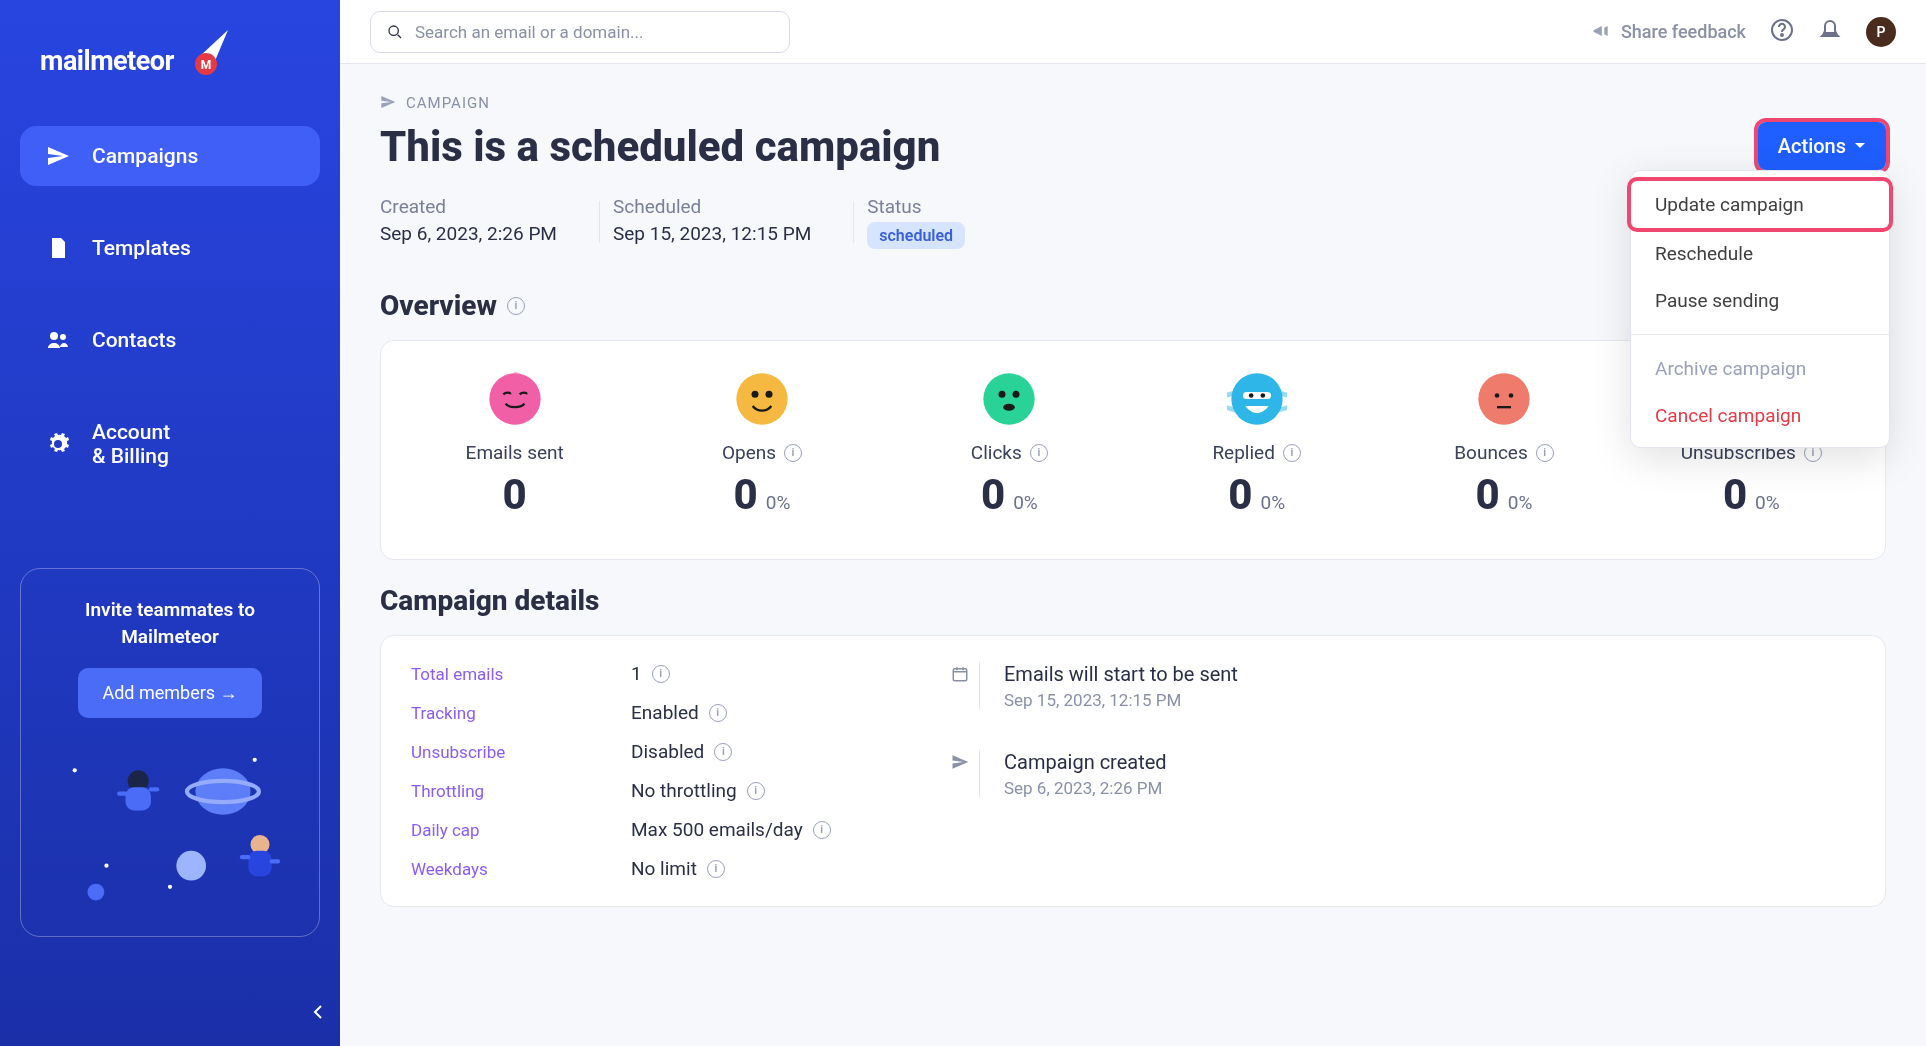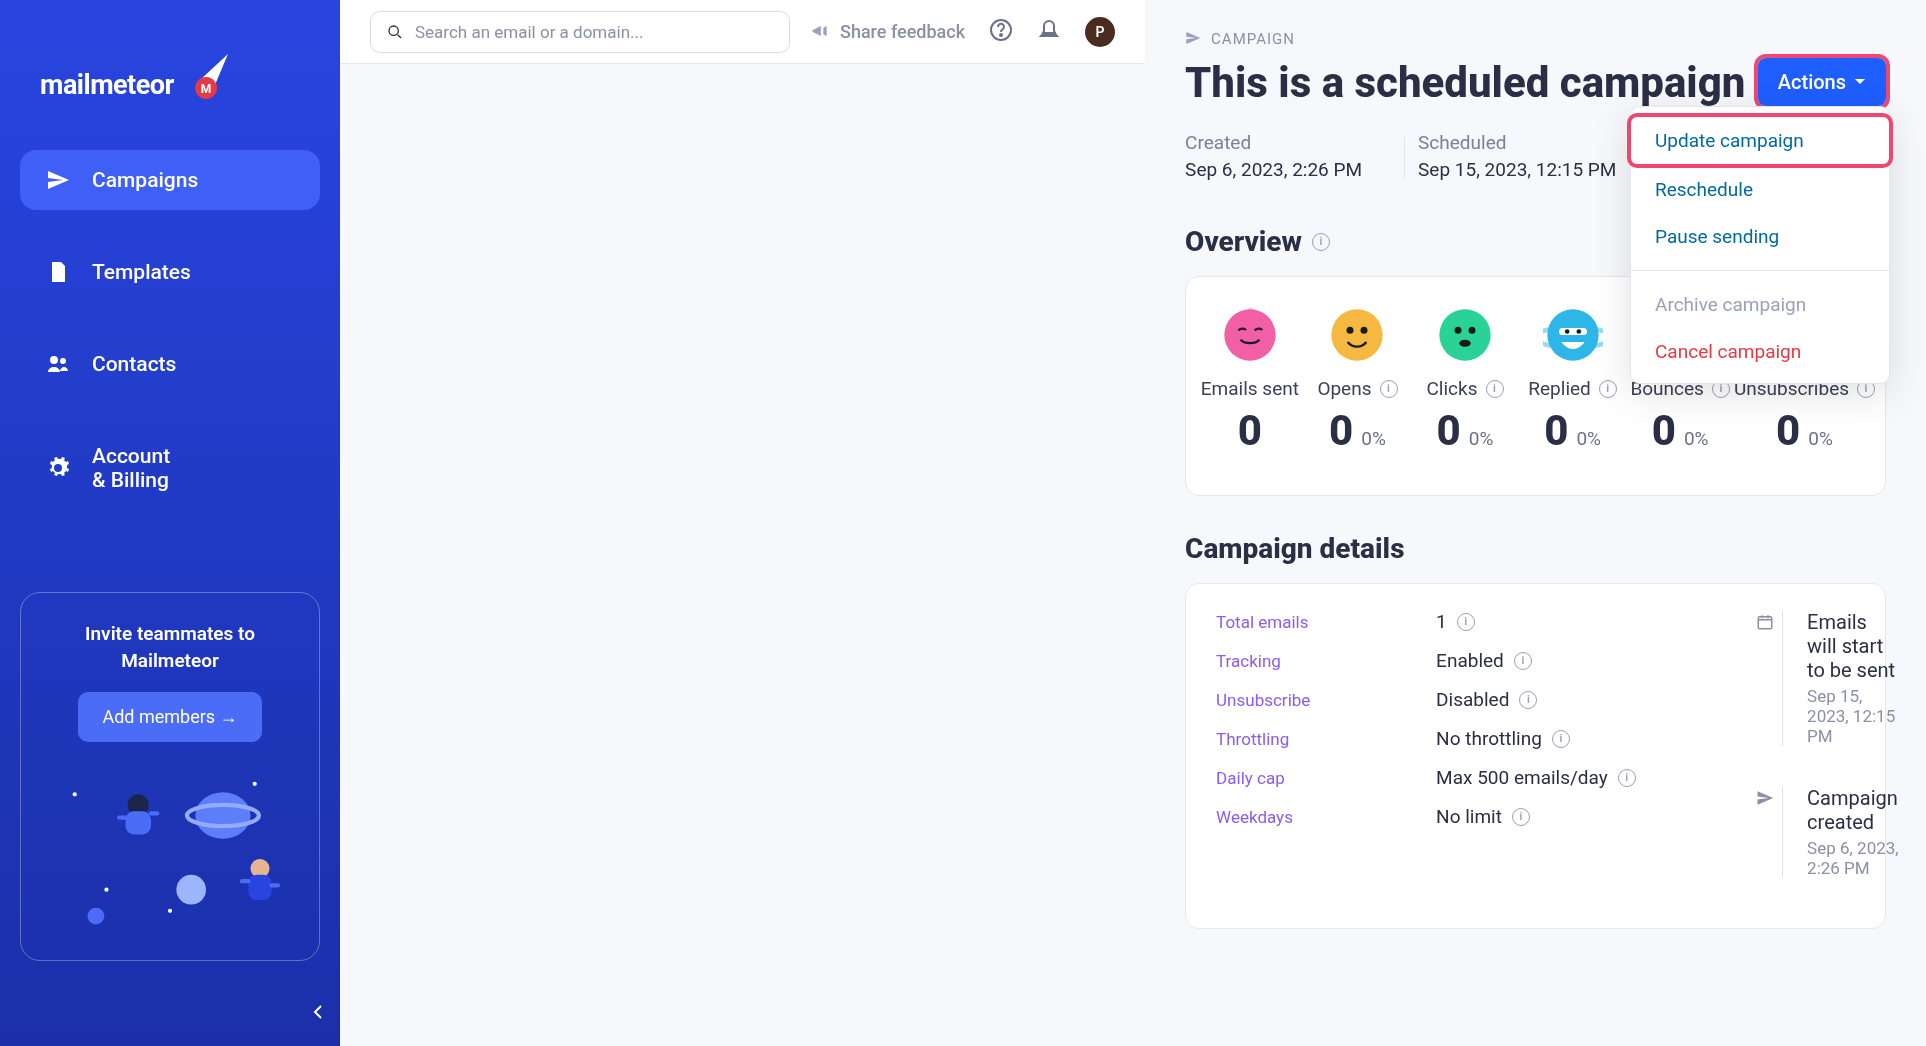--- a/index.html
+++ b/index.html
@@ -1,29 +1,29 @@
 <!DOCTYPE html>
 <html><head>
 <meta charset="utf-8">
 <style>
 *{box-sizing:border-box;margin:0;padding:0;font-family:-apple-system,BlinkMacSystemFont,"Segoe UI",Roboto,sans-serif}
 body{display:flex;height:1046px;width:1926px;overflow:hidden;background:#f7f8fc}
-.sidebar{width:340px;background:linear-gradient(180deg,#2845e0 0%,#1a2fa8 100%);color:#fff;display:flex;flex-direction:column;padding:40px 20px;position:relative}
+.sidebar{width:340px;background:linear-gradient(180deg,#2845e0 0%,#1a2fa8 100%);color:#fff;display:flex;flex-direction:column;padding:16px 20px;position:relative}
 .logo{display:flex;align-items:center;gap:6px;margin:20px 20px 40px}
 .logo-text{font-size:27px;font-weight:700;letter-spacing:-.5px}
 .logo-icon{width:50px;height:50px;position:relative;top:-8px}
 .nav-item{display:flex;align-items:center;gap:22px;padding:18px 26px;border-radius:16px;cursor:pointer;font-size:21px;font-weight:500;margin-bottom:32px}
 .nav-item.active{background:#3f5ff7}
 .nav-item svg,.nav-item .icon{width:24px;height:24px;fill:#fff;flex-shrink:0}
 .invite-card{margin-top:50px;border:1px solid rgba(255,255,255,.3);border-radius:20px;padding:28px 20px;text-align:center;position:relative;overflow:hidden}
 .invite-title{font-size:19px;font-weight:600;margin-bottom:18px;line-height:1.4}
 .invite-btn{background:#4a6cf7;color:#fff;border:none;padding:14px 24px;border-radius:10px;font-size:18px;font-weight:400;cursor:pointer}
 .space-art{height:180px;position:relative;margin-top:10px}
 .collapse-btn{position:absolute;bottom:20px;right:15px;color:#fff;cursor:pointer}
-.main{flex:1;display:flex;flex-direction:row;min-width:0}
+.main{flex:1;display:flex;flex-direction:column;min-width:0}
 .topbar{height:64px;background:#fff;border-bottom:1px solid #e6e8f0;display:flex;align-items:center;padding:0 30px;gap:20px}
 .search{display:flex;align-items:center;gap:12px;border:1px solid #d8dbe6;border-radius:10px;padding:10px 16px;width:420px;color:#8a90a6}
 .search input{border:none;outline:none;font-size:17px;flex:1;background:transparent}
 .search input::placeholder{color:#8a90a6}
 .topbar-right{margin-left:auto;display:flex;align-items:center;gap:24px;color:#8a90a6}
 .feedback{display:flex;align-items:flex-start;gap:10px;font-size:18px;font-weight:500;cursor:pointer}
 .top-icon{cursor:pointer;color:#6b718a}
 .avatar{width:30px;height:30px;border-radius:50%;background:#4a2c1f;color:#fff;display:flex;align-items:center;justify-content:center;font-size:14px;font-weight:600}
 .content{padding:30px 40px;overflow-y:auto;flex:1;position:relative}
 .breadcrumb{display:flex;align-items:flex-start;gap:10px;color:#8a90a6;font-size:15px;letter-spacing:1px;margin-bottom:10px}
@@ -31,28 +31,28 @@
 .header-row{display:flex;align-items:flex-start;justify-content:space-between}
 .meta-row{display:flex;gap:28px;margin-bottom:40px}
 .meta-item{padding-right:28px;position:relative}
 .meta-item+.meta-item:before{content:"";position:absolute;left:-14px;top:6px;bottom:6px;width:1px;background:#e2e5f0}
 .meta-label{color:#7a8099;font-size:19px;margin-bottom:4px}
 .meta-value{color:#2a2f45;font-size:19px}
 .badge{background:#d6e4ff;color:#3960d9;padding:4px 12px;border-radius:8px;font-size:16px;font-weight:600;display:inline-block}
 .actions-btn{background:#1f5eff;color:#fff;border:none;padding:12px 20px;border-radius:8px;font-size:20px;font-weight:500;cursor:pointer;display:flex;align-items:center;gap:8px}
 .actions-wrap{position:relative;box-shadow:0 0 0 4px #ef476f;border-radius:8px}
 .dropdown{position:absolute;top:48px;right:-4px;width:260px;background:#fff;border:1px solid #e2e5f0;border-radius:10px;box-shadow:0 10px 40px rgba(0,0,0,.12);padding:8px 0;z-index:10}
-.dropdown-item{padding:12px 24px;font-size:19px;color:#0369a1;cursor:pointer}
+.dropdown-item{padding:12px 24px;font-size:19px;color:#404040;cursor:pointer}
 .dropdown-item.highlight{box-shadow:0 0 0 4px #ef476f;border-radius:6px;margin:2px 0}
 .dropdown-item.muted{color:#9aa1b9}
 .dropdown-item.danger{color:#e63946}
 .dropdown-divider{height:1px;background:#e8eaf2;margin:10px 0}
 .section-title{font-size:28px;font-weight:800;color:#2a2f45;margin-bottom:18px;display:flex;align-items:center;gap:10px}
 .info-icon{width:18px;height:18px;border:1.5px solid #9aa1b9;border-radius:50%;display:inline-flex;align-items:center;justify-content:center;font-size:11px;color:#9aa1b9;font-weight:600}
-.overview-card{background:#fff;border:1px solid #e6e8f0;border-radius:14px;display:flex;padding:30px 10px 40px;margin-bottom:36px}
+.overview-card{background:#fff;border:1px solid #e6e8f0;border-radius:14px;display:flex;padding:30px 10px 40px;margin-bottom:24px}
 .stat{flex:1;text-align:center}
 .stat-emoji{height:56px;display:flex;align-items:center;justify-content:center;margin-bottom:14px}
 .stat-label{color:#3a4158;font-size:19px;margin-bottom:6px;display:flex;justify-content:center;gap:8px;align-items:center}
 .stat-value{display:flex;justify-content:center;align-items:baseline;gap:8px}
 .stat-num{font-size:42px;font-weight:800;color:#2a2f45}
 .stat-pct{font-size:19px;color:#6b718a}
 .details-card{background:#fff;border:1px solid #e6e8f0;border-radius:14px;padding:26px 30px;display:flex;gap:60px}
 .details-col{display:flex;flex-direction:column;gap:16px}
 .details-col.left{flex:0 0 480px}
 .details-row{display:flex;align-items:center;gap:10px}

